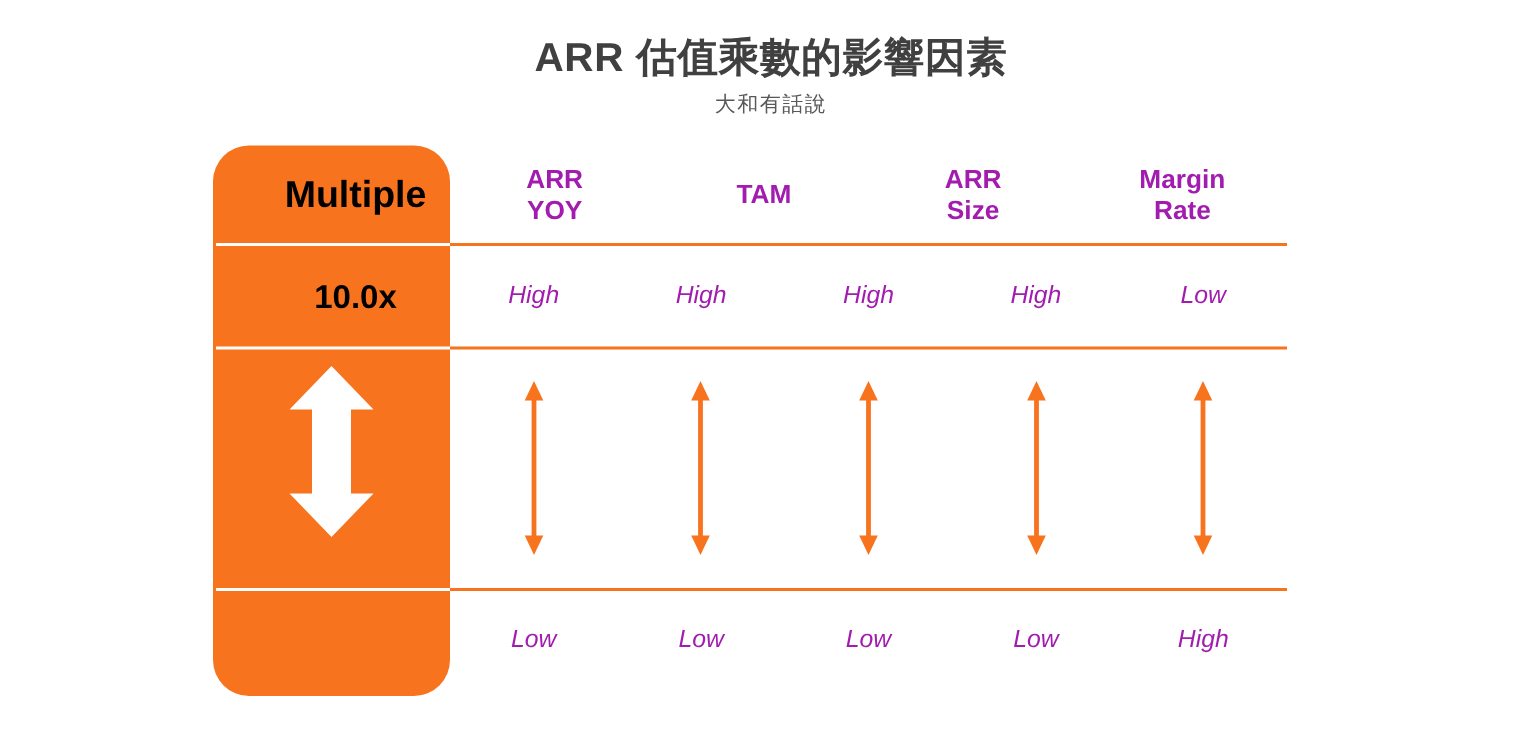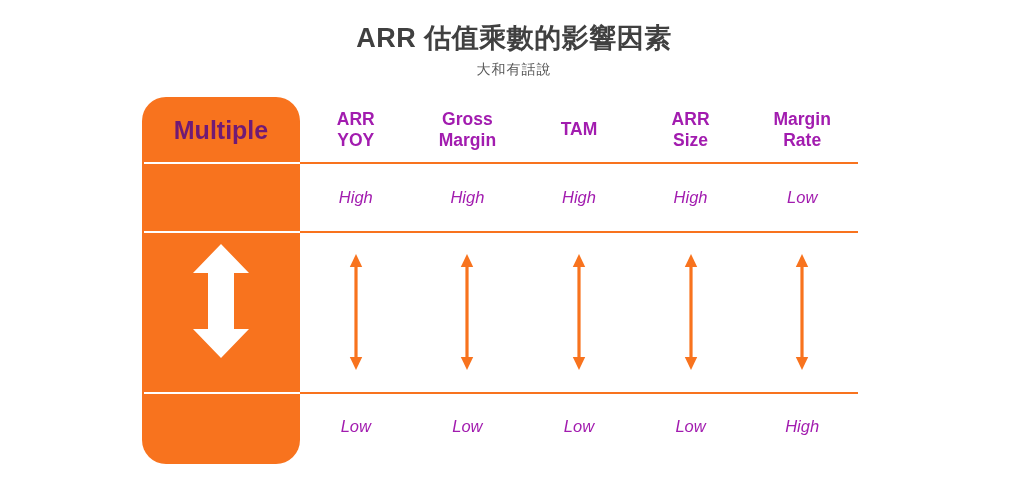--- a/index.html
+++ b/index.html
@@ -49,22 +49,23 @@
     background: #F8731E;
     border-radius: 24px;
   }
   .p-cell {
     position: absolute;
     left: 0;
     width: 100%;
     display: flex;
     align-items: center;
     justify-content: center;
-    color: #701a75;
+    color: #000000;
     font-weight: 700;
+    padding-left: 16px;
   }
   .p-head { top: 0;     height: 66px; font-size: 25px; }
   .p-high { top: 66px;  height: 69px; font-size: 22px; }
   .p-low  { top: 295px; height: 62px; font-size: 22px; }
   .p-line {
     position: absolute;
     left: 2px;
     right: 0;
     height: 2px;
     background: #ffffff;
@@ -120,34 +121,33 @@
 <div class="stage">
 
   <div class="title-wrap">
     <div class="title">ARR 估值乘數的影響因素</div>
     <div class="subtitle">大和有話說</div>
   </div>
 
   <div class="panel">
     <div class="p-cell p-head">Multiple</div>
     <div class="p-line l1"></div>
+    <div class="p-cell p-high">10.0x</div>
     <div class="p-line l2"></div>
     <div class="p-arrow">
       <svg width="60" height="114" viewBox="0 0 60 114">
         <polygon points="30,0 58,29 43,29 43,85 58,85 30,114 2,85 17,85 17,29 2,29" fill="#ffffff"></polygon>
       </svg>
     </div>
     <div class="p-line l3"></div>
   </div>
 
   <div class="trow thead">
     <div class="tcell hcell">ARR
 YOY</div>
-    <div class="tcell hcell">Gross
-Margin</div>
     <div class="tcell hcell">TAM</div>
     <div class="tcell hcell">ARR
 Size</div>
     <div class="tcell hcell">Margin
 Rate</div>
   </div>
 
   <div class="hline hl1"></div>
 
   <div class="trow thigh">

